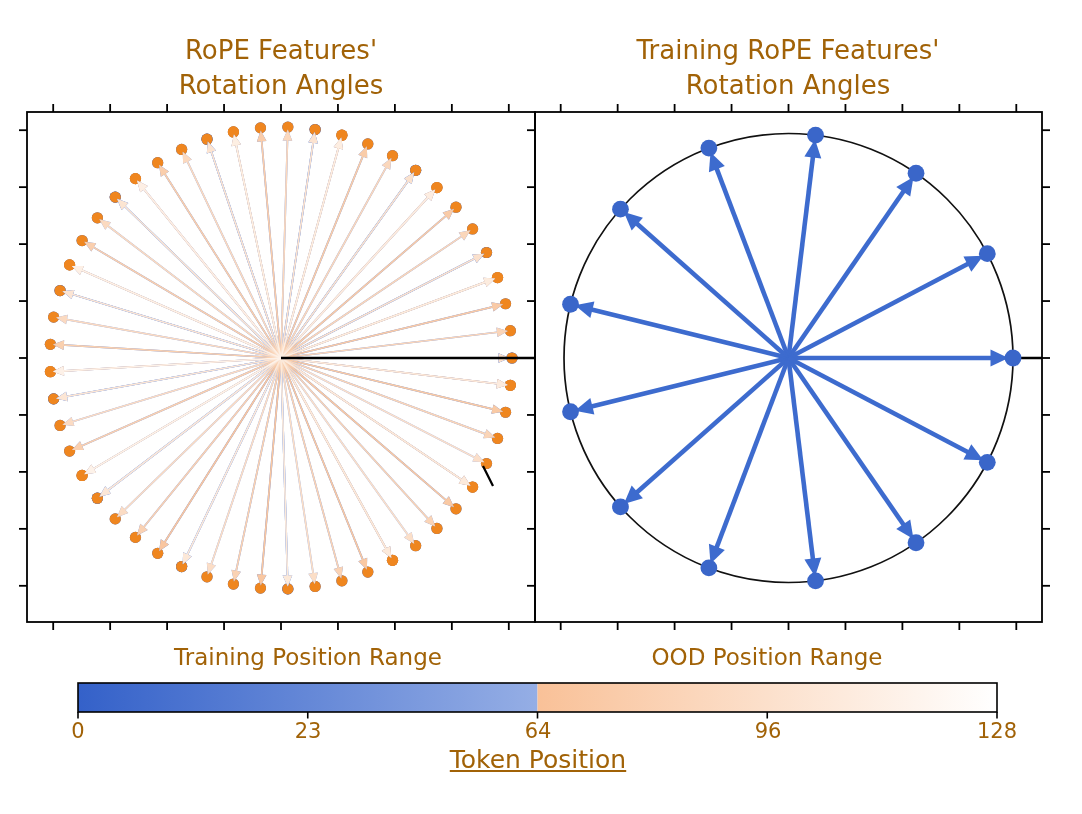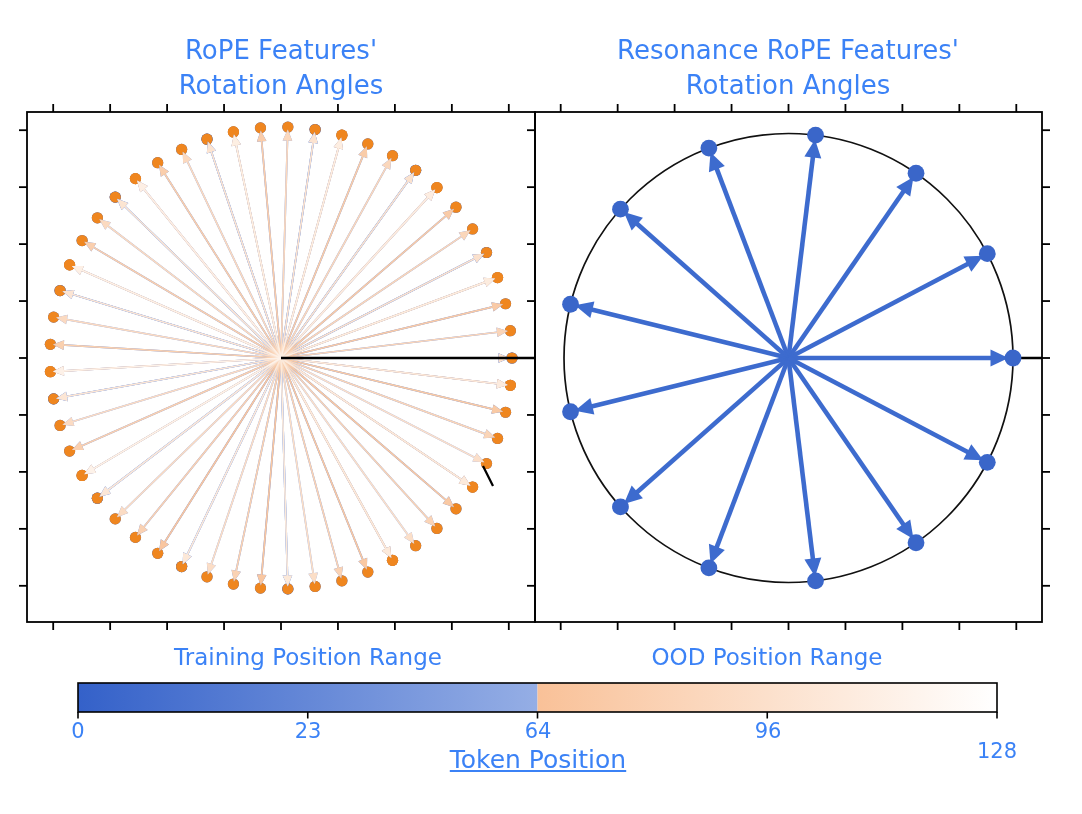--- a/index.html
+++ b/index.html
@@ -1,21 +1,21 @@
 <!DOCTYPE html>
 <html><head>
 <meta charset="utf-8">
 <style>
   html,body{margin:0;padding:0;background:#fff;}
   #figure{
     position:relative;
     width:1082px;height:814px;
     background:#ffffff;
     font-family:"DejaVu Sans","Liberation Sans",sans-serif;
-    color:#3b82f6;
+    color:#a16207;
     overflow:hidden;
   }
   .abs{position:absolute;}
   .ctr{text-align:center;}
   .title{
     font-size:26px;
     line-height:35px;
     white-space:pre-line;
     letter-spacing:0px;
   }
@@ -554,28 +554,28 @@
         <line x1="307.75" y1="712" x2="307.75" y2="718.5" stroke="#000" stroke-width="1.6"></line>
         <line x1="537.5" y1="712" x2="537.5" y2="718.5" stroke="#000" stroke-width="1.6"></line>
         <line x1="767.25" y1="712" x2="767.25" y2="718.5" stroke="#000" stroke-width="1.6"></line>
         <line x1="997" y1="712" x2="997" y2="718.5" stroke="#000" stroke-width="1.6"></line>
       </g>
     </svg>
 
   <div class="abs ctr title" style="left:81px;top:33px;width:400px;">RoPE Features'
 Rotation Angles</div>
 
-  <div class="abs ctr title" style="left:588px;top:33px;width:400px;">Resonance RoPE Features'
+  <div class="abs ctr title" style="left:588px;top:33px;width:400px;">Training RoPE Features'
 Rotation Angles</div>
 
   <div class="abs ctr rangelabel" style="left:567px;top:644px;width:400px;">OOD Position Range</div>
 
   <div class="abs ctr rangelabel" style="left:108px;top:644px;width:400px;">Training Position Range</div>
 
   <div class="abs ctr cbtick" style="left:28px;top:719px;width:100px;">0</div>
   <div class="abs ctr cbtick" style="left:258px;top:719px;width:100px;">23</div>
   <div class="abs ctr cbtick" style="left:488px;top:719px;width:100px;text-align:center;">64</div>
   <div class="abs ctr cbtick" style="left:718px;top:719px;width:100px;">96</div>
-  <div class="abs ctr cbtick" style="left:947px;top:719px;width:100px;margin-top:20px;">128</div>
+  <div class="abs ctr cbtick" style="left:947px;top:719px;width:100px;">128</div>
 
   <div class="abs ctr axislabel" style="left:338px;top:746px;width:400px;">Token Position</div>
 
 </div>
 
 </body></html>

